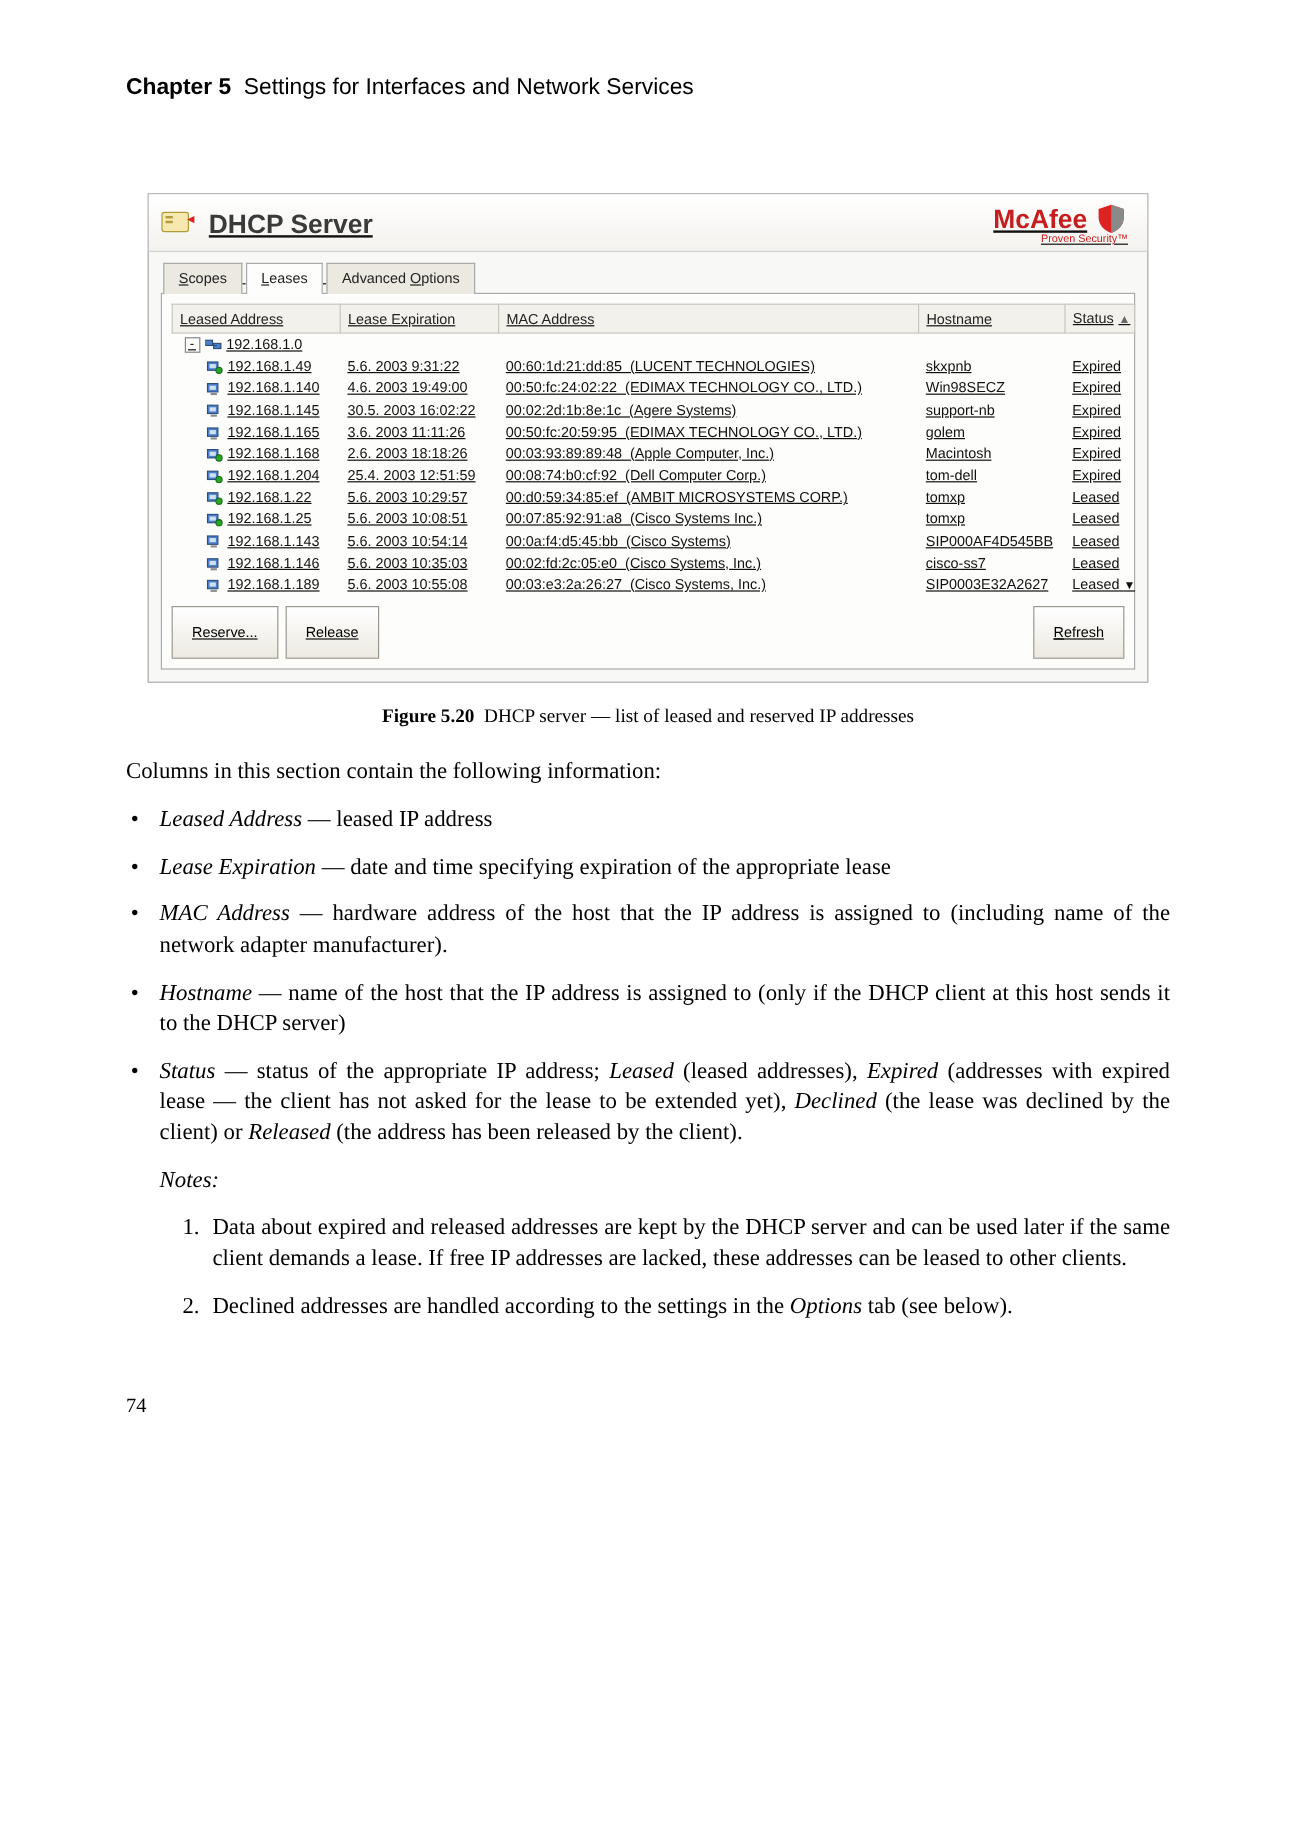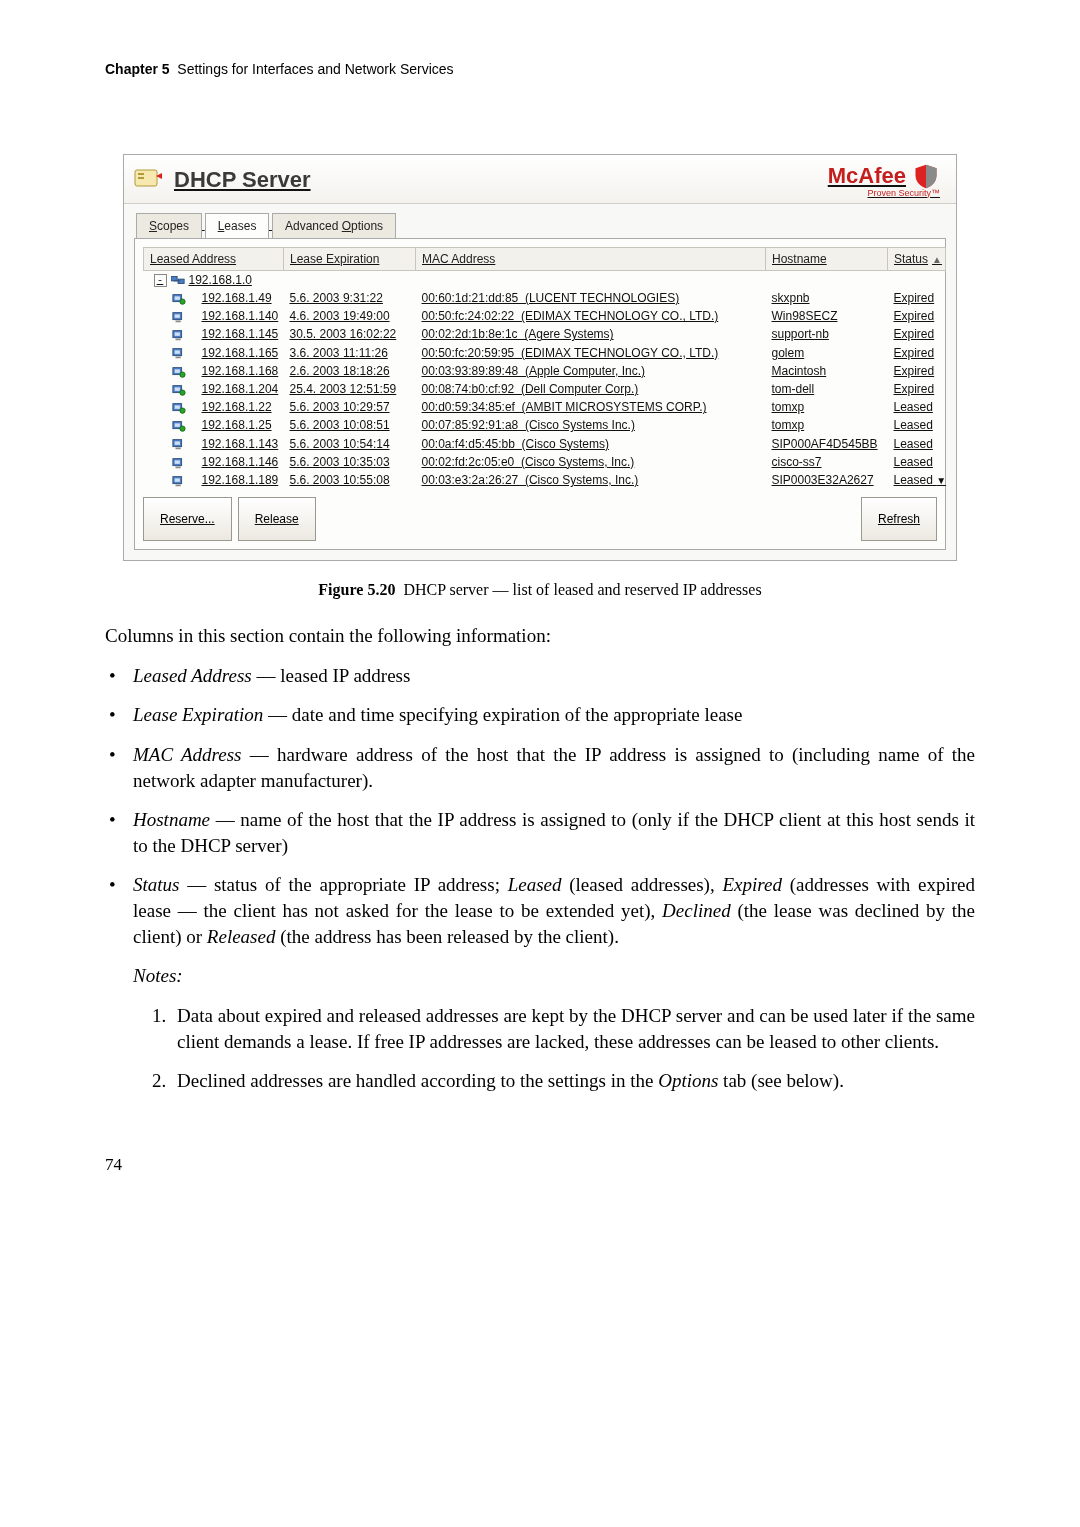--- a/index.html
+++ b/index.html
@@ -8,21 +8,21 @@
     background: #fff;
     font-family: "Times New Roman", Charter, serif;
     color: #000;
     line-height: 1.35;
   }
   .page {
     padding: 60px 105px 60px 105px;
   }
   .running-head {
     font-family: "Lucida Sans", "Lucida Grande", Arial, sans-serif;
-    font-size: 14px;
+    font-size: 19px;
     margin-bottom: 75px;
   }
   .running-head b { font-weight: 700; }
 
   .screenshot-box {
     border: 1px solid #aaa;
     margin: 0 18px;
     font-family: "Tahoma", "MS Sans Serif", Arial, sans-serif;
     font-size: 13px;
     background: #f8f8f6;
@@ -127,21 +127,21 @@
     overflow:hidden;
     text-overflow: clip;
   }
   
   .col-laddr   { width:140px; }
   .col-lexp    { width:132px; }
   .col-mac     { width:350px; }
   .col-host    { width:122px; }
   .col-status  { width:58px; }
 
-  .tree-indent { padding-left: 22px; display:flex; align-items:center; gap:16px; }
+  .tree-indent { padding-left: 22px; display:flex; align-items:center; gap:4px; }
   .tree-root   { padding-left: 4px;  display:flex; align-items:center; gap:4px; }
   .node-icon {
     display:inline-block; width:14px; height:12px;
     vertical-align:middle;
   }
 
   .btn {
     display:inline-block;
     border:1px solid #9a988f;
     background:linear-gradient(#ffffff,#ece9e1);

